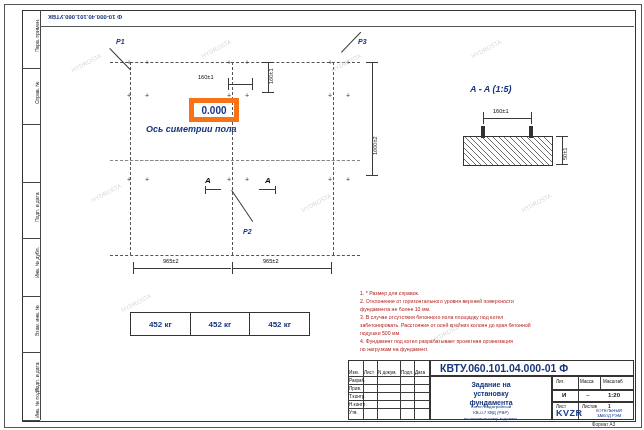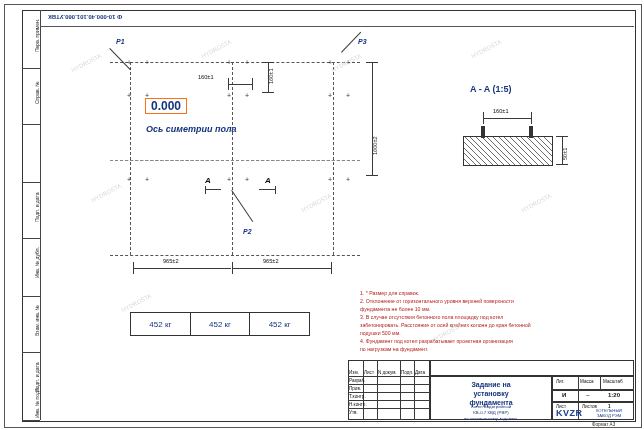--- a/index.html
+++ b/index.html
@@ -16,38 +16,38 @@
   .dim{position:absolute;background:#3a3a3a;height:1px;}
   .dimv{position:absolute;background:#3a3a3a;width:1px;}
   .dash{position:absolute;border-top:1px dashed #555;height:0;}
   .dashv{position:absolute;border-left:1px dashed #555;width:0;}
   .bolt{position:absolute;color:#333;font-size:7px;line-height:7px;}
   .lbl{position:absolute;font-size:7px;color:#111;}
   .lbl-it{font-style:italic;}
   .note{position:absolute;font-size:5.2px;color:#b4241f;line-height:7.6px;white-space:pre;}
   
   .wt{position:absolute;border:1px solid #333;border-collapse:collapse;}
-  .wt td{border:1px solid #333;text-align:center;font-size:8px;color:#16357e;font-weight:normal;padding:0;}
+  .wt td{border:1px solid #333;text-align:center;font-size:8px;color:#16357e;font-weight:bold;padding:0;}
   .wt td.hdr{font-style:italic;color:#111;font-weight:normal;font-size:8px;}
   
   .tb{position:absolute;border:1px solid #333;box-sizing:border-box;}
   .tbtxt{position:absolute;font-size:4.6px;color:#111;white-space:pre;}
   .tbtxt.b{font-weight:bold;}
   .stamp-num{position:absolute;font-size:10.5px;font-weight:bold;color:#16357e;}
   .tb-title{position:absolute;font-size:7px;color:#16357e;font-weight:bold;text-align:center;line-height:9px;}
   .tb-sub{position:absolute;font-size:4.4px;color:#16357e;text-align:center;line-height:6px;}
   .kvzr{position:absolute;font-size:9px;font-weight:bold;color:#1b3f8f;letter-spacing:.5px;}
   .kvzr-sub{position:absolute;font-size:4.2px;color:#1b3f8f;line-height:5.4px;text-align:center;}
   .topcode{position:absolute;font-size:6px;color:#16357e;font-weight:bold;transform:rotate(180deg);}
-  .zerobox{position:absolute;border:1px solid #f97316;font-size:12px;font-weight:bold;color:#16357e;display:flex;align-items:center;justify-content:center;}
+  .zerobox{position:absolute;border:5px solid #f97316;font-size:10px;font-weight:bold;color:#16357e;display:flex;align-items:center;justify-content:center;margin-left:44px;}
   .wm{position:absolute;font-size:6px;color:#d8d8d8;transform:rotate(-28deg);white-space:nowrap;pointer-events:none;}
   .hatch{position:absolute;background:
      repeating-linear-gradient(45deg,#6b6b6b 0 0.6px,transparent 0.6px 4px);
      border:1px solid #333;}
-  .aa-lbl{position:absolute;font-size:9px;color:#16357e;font-weight:bold;}
+  .aa-lbl{position:absolute;font-size:9px;font-style:italic;color:#16357e;font-weight:bold;}
   .sect-lbl{position:absolute;font-size:8px;font-style:italic;color:#111;font-weight:bold;}
 </style>
 </head>
 <body>
 
 <div id="sheet">
 
   <div class="frame-outer"></div>
   <div class="frame-inner"></div>
 
@@ -174,20 +174,21 @@
   <div class="note" style="left:360px;top:306px;">фундамента не более 10 мм.</div>
   <div class="note" style="left:360px;top:314px;">3. В случае отсутствия бетонного пола площадку под котел</div>
   <div class="note" style="left:360px;top:322px;">забетонировать. Расстояние от осей крайних колонн до края бетонной</div>
   <div class="note" style="left:360px;top:330px;">подушки 500 мм.</div>
   <div class="note" style="left:360px;top:338px;">4. Фундамент под котел разрабатывает проектная организация</div>
   <div class="note" style="left:360px;top:346px;">по нагрузкам на фундамент.</div>
 
   <div class="tb" style="left:348px;top:360px;width:286px;height:60px;"></div>
 
   <div class="tb" style="left:430px;top:360px;width:204px;height:16px;"></div>
+  <div class="stamp-num" style="left:440px;top:362px;">КВТУ.060.101.04.000-01 Ф</div>
 
   <div class="tb" style="left:348px;top:360px;width:82px;height:60px;"></div>
   <div class="ln" style="left:348px;top:376px;width:82px;height:1px;"></div>
   <div class="ln" style="left:348px;top:384px;width:82px;height:1px;"></div>
   <div class="ln" style="left:348px;top:392px;width:82px;height:1px;"></div>
   <div class="ln" style="left:348px;top:400px;width:82px;height:1px;"></div>
   <div class="ln" style="left:348px;top:408px;width:82px;height:1px;"></div>
   <div class="ln" style="left:363px;top:360px;width:1px;height:60px;"></div>
   <div class="ln" style="left:377px;top:360px;width:1px;height:60px;"></div>
   <div class="ln" style="left:400px;top:360px;width:1px;height:60px;"></div>

